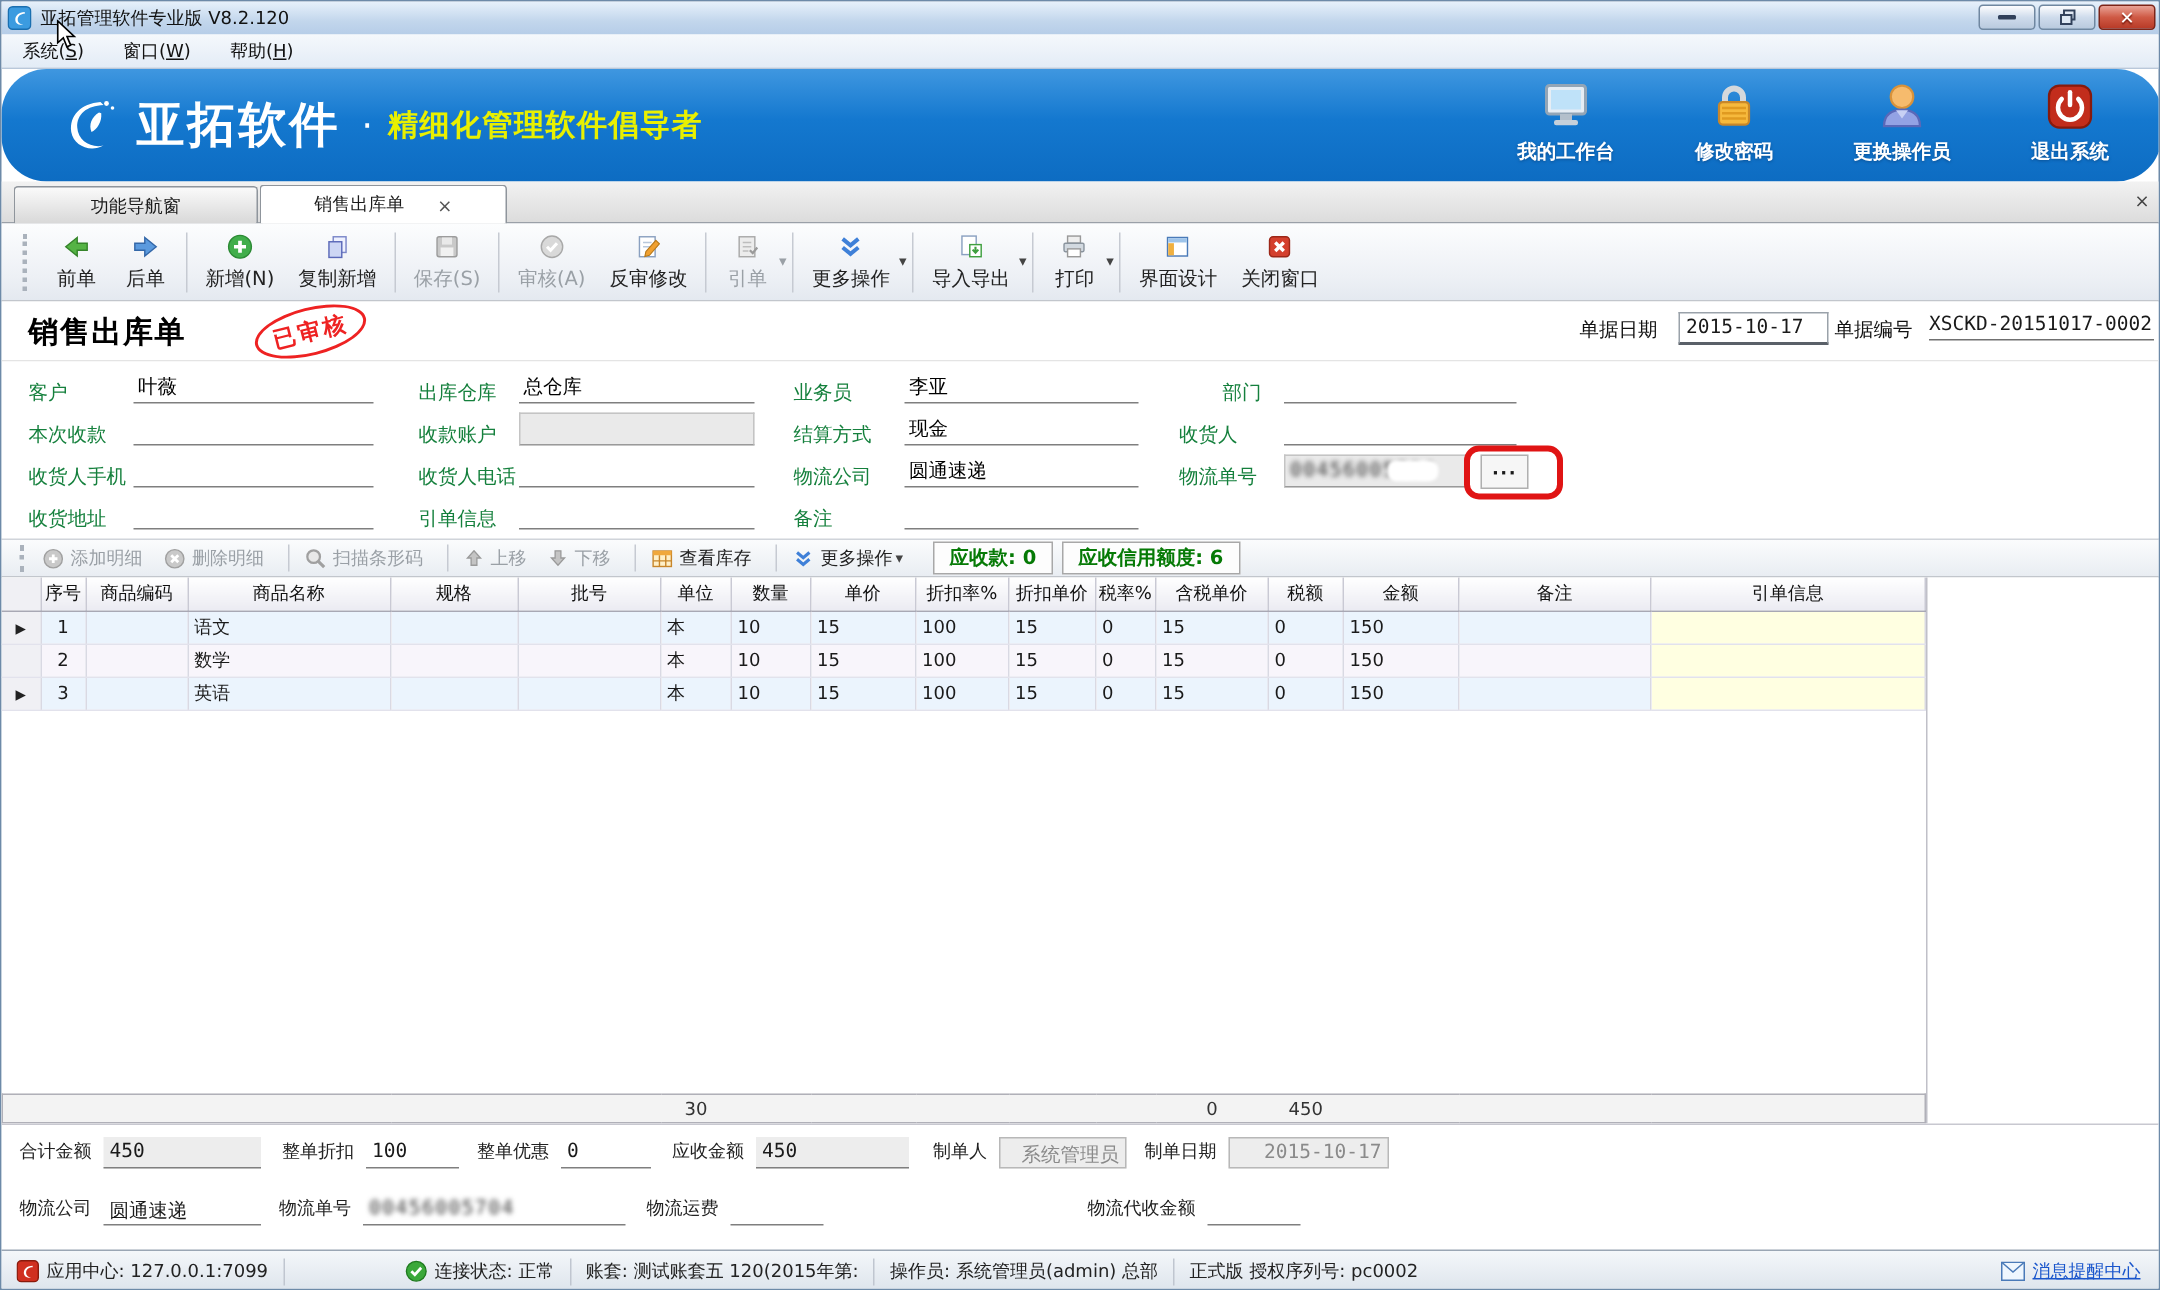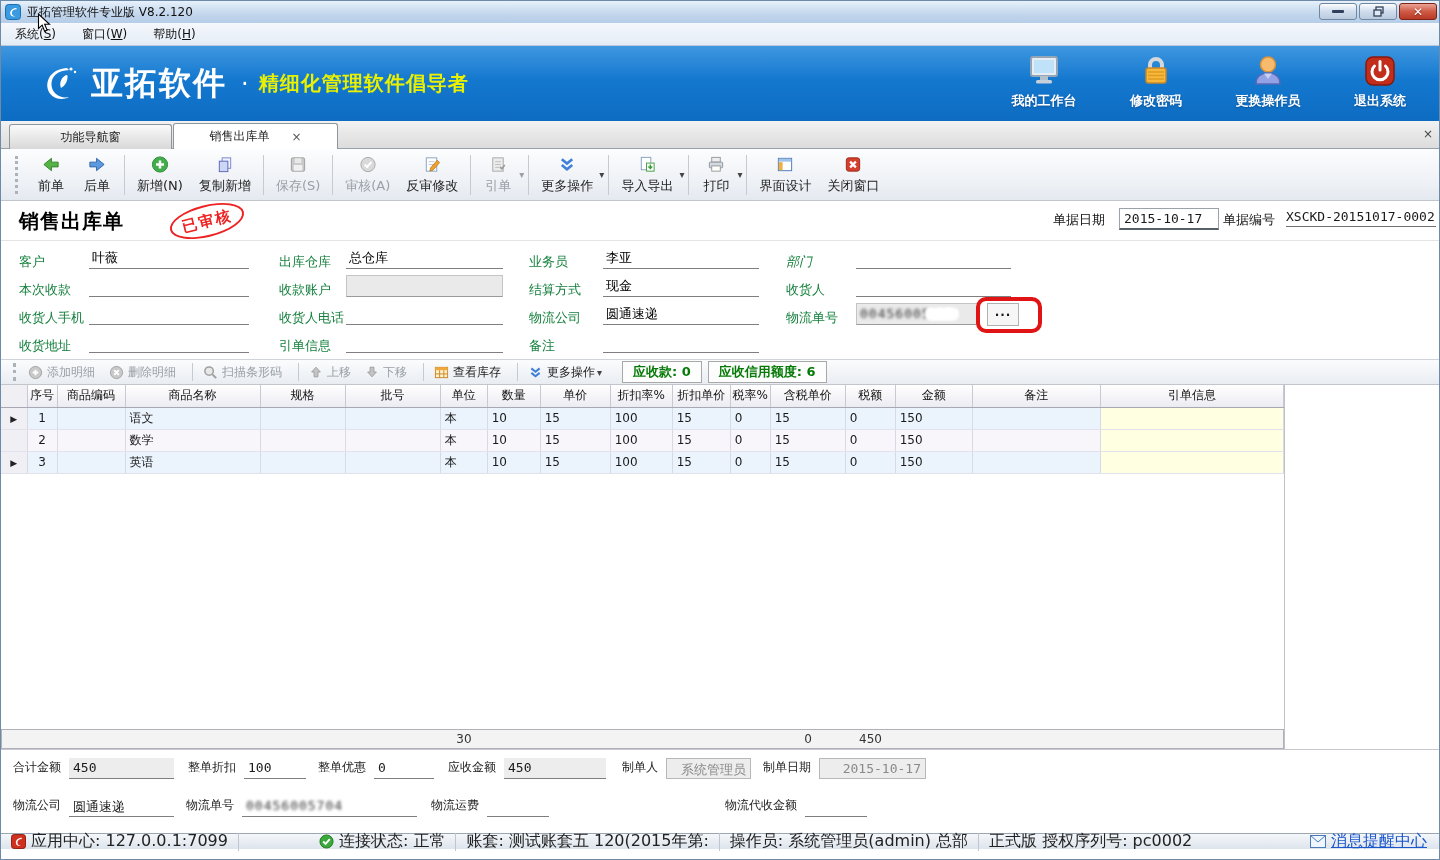--- a/index.html
+++ b/index.html
@@ -21,21 +21,21 @@
   .glyph-x { color:#fff; font-weight:bold; font-size:12px; line-height:1; text-shadow:0 1px 1px #7a1a0c; }
 
   
   .menubar { position:absolute; top:22px; left:0; width:1440px; height:23px;
     background:linear-gradient(180deg,#f5f8fc,#e3ecf6); display:flex; align-items:center; gap:26px; padding-left:14px; border-bottom:1px solid #b9c8da; }
   .menu-item { color:#111; cursor:default; }
   .menu-item u { text-decoration:underline; }
 
   
   .banner { position:absolute; top:45px; left:0; width:1440px; height:75px;
-    background:linear-gradient(180deg,#3f97e0 0%,#1478cf 45%,#0d6cc2 100%); display:flex; align-items:center; }
+    background:linear-gradient(180deg,#3f97e0 0%,#1478cf 45%,#0d6cc2 100%); display:flex; align-items:center;border-radius:30px; }
   .brand { display:flex; align-items:center; margin-left:38px; }
   .brand .logotext { color:#fff; font-size:32px; font-weight:bold; letter-spacing:2px; margin-left:10px; }
   .brand .dot { color:#fff; font-size:24px; margin:0 10px 0 14px; }
   .brand .slogan { color:#e9f000; font-size:20px; font-weight:bold; letter-spacing:1px; }
   .banner-actions { position:absolute; right:18px; top:8px; display:flex; gap:26px; }
   .bact { display:flex; flex-direction:column; align-items:center; gap:4px; width:86px; cursor:pointer; }
   .bact .blabel { color:#fff; font-size:13px; font-weight:bold; text-shadow:0 1px 2px #0a4f93; white-space:nowrap; }
 
   
   .tabstrip { position:absolute; top:120px; left:0; width:1440px; height:28px;
@@ -114,22 +114,22 @@
 
   
   .footerarea { position:absolute; top:748px; left:0; width:1440px; height:84px; background:#fff; border-top:1px solid #c8c8d0;padding-left:32px; }
   .frow { position:absolute; left:12px; display:flex; align-items:flex-end; }
   .ffl { font-size:12px; color:#222; margin-right:8px; padding-bottom:3px; white-space:nowrap; }
   .ffv { height:21px; border-bottom:1px solid #7f7f7f; font-size:13px; padding:2px 4px; white-space:nowrap; }
   .ffv.gray { background:#ededed; }
   .ffv.boxed { background:#ededed; border:1px solid #b8b8b8; color:#8a8a8a;text-align:right; }
 
   
-  .statusbar { position:absolute; top:832px; left:0; width:1440px; height:16px;
-    background:linear-gradient(180deg,#f4f7fa,#dde4ec); border-top:1px solid #9aa6b4; display:flex; align-items:center; font-size:16px; color:#222; }
+  .statusbar { position:absolute; top:832px; left:0; width:1440px; height:28px;
+    background:linear-gradient(180deg,#f4f7fa,#dde4ec); border-top:1px solid #9aa6b4; display:flex; align-items:center; font-size:12px; color:#222; }
   .sseg { display:flex; align-items:center; gap:5px; padding:0 10px; border-right:1px solid #c0c6d0; height:18px; white-space:nowrap; }
   .sseg.noborder { border-right:none; }
   .msg-center { position:absolute; right:14px; display:flex; align-items:center; gap:5px; }
   .msg-center a { color:#1a56cc; text-decoration:underline; cursor:pointer; }
 
   .cursor { position:absolute; left:36px; top:12px; z-index:99; }
 </style>
 </head>
 <body>
 
@@ -348,21 +348,21 @@
   </div>
 
   <div class="formarea">
 
     <span class="flabel" style="left:18px; top:12px;">客户</span>
     <div class="fval" style="left:88px; top:6px; width:160px;">叶薇</div>
     <span class="flabel" style="left:278px; top:12px;">出库仓库</span>
     <div class="fval" style="left:345px; top:6px; width:157px;">总仓库</div>
     <span class="flabel" style="left:528px; top:12px;">业务员</span>
     <div class="fval" style="left:602px; top:6px; width:156px;">李亚</div>
-    <span class="flabel" style="left:785px; top:12px;font-style:italic;">部门</span>
+    <span class="flabel" style="left:814px; top:12px;">部门</span>
     <div class="fval" style="left:855px; top:6px; width:155px;"></div>
 
     <span class="flabel" style="left:18px; top:40px;">本次收款</span>
     <div class="fval" style="left:88px; top:34px; width:160px;"></div>
     <span class="flabel" style="left:278px; top:40px;">收款账户</span>
     <div class="fval graybox" style="left:345px; top:34px; width:157px;"></div>
     <span class="flabel" style="left:528px; top:40px;">结算方式</span>
     <div class="fval" style="left:602px; top:34px; width:156px;">现金</div>
     <span class="flabel" style="left:785px; top:40px;">收货人</span>
     <div class="fval" style="left:855px; top:34px; width:155px;"></div>

